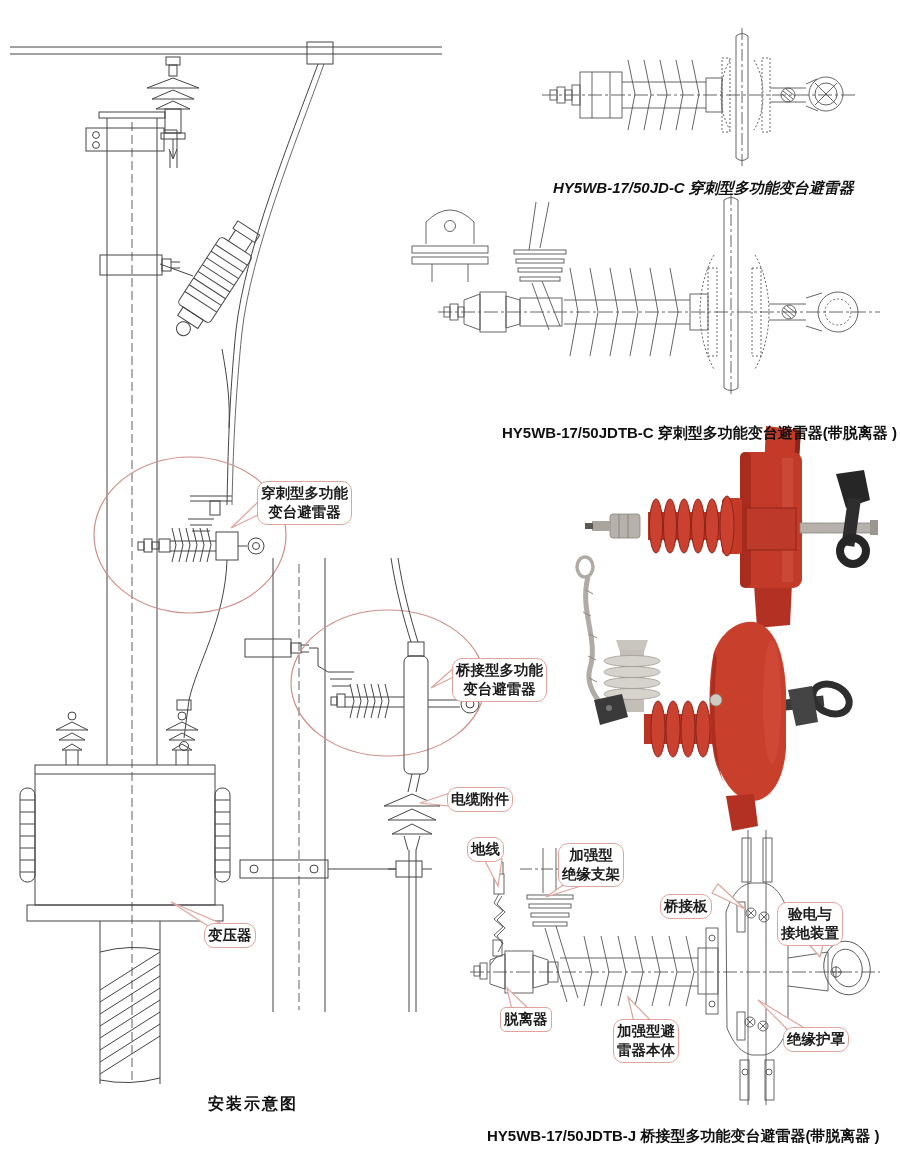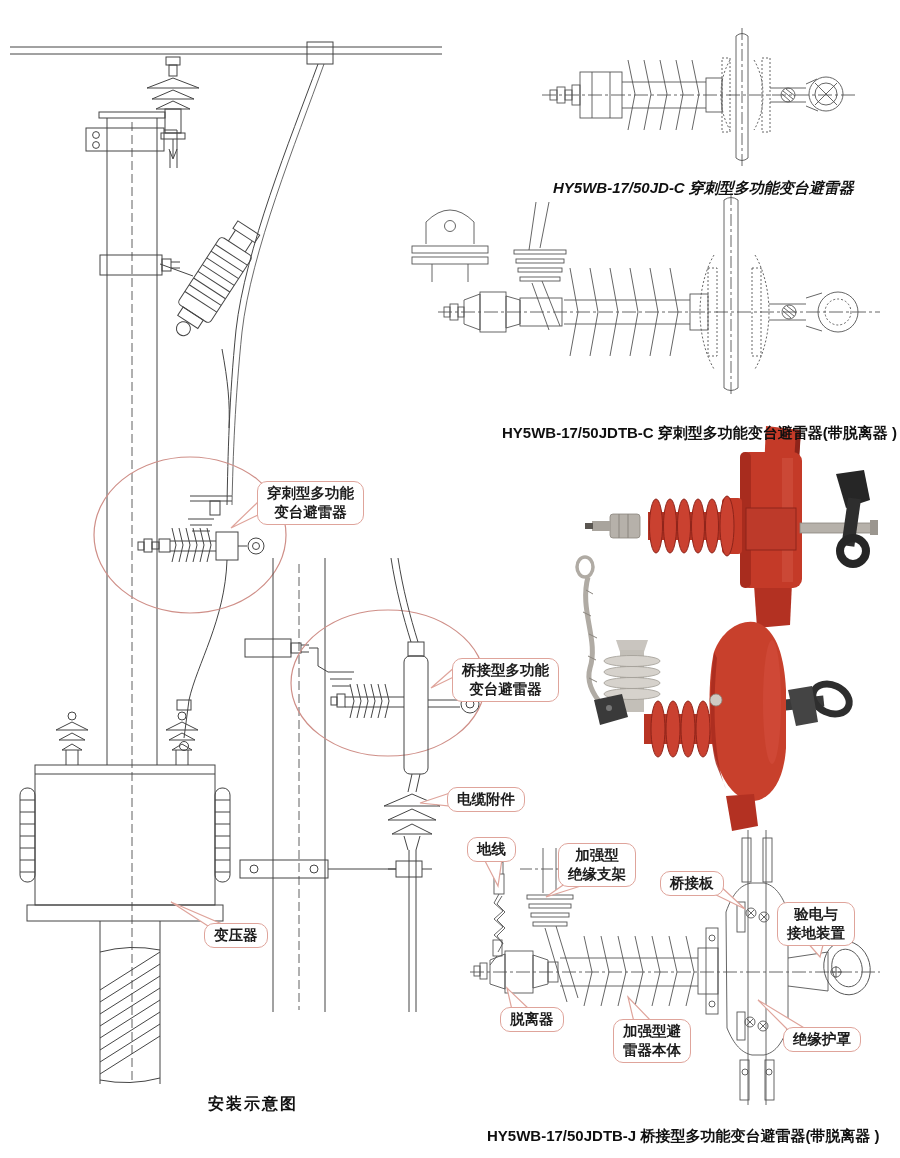--- a/index.html
+++ b/index.html
@@ -1,20 +1,20 @@
 <!DOCTYPE html>
 <html><head>
 <meta charset="utf-8">
 <style>
   html,body{margin:0;padding:0;background:#e8e8e8;}
   #page{position:relative;width:900px;height:1158px;background:#ffffff;overflow:hidden;
         font-family:"Liberation Sans","DejaVu Sans",sans-serif;}
   #art{position:absolute;left:0;top:0;z-index:1;}
   .callout{position:absolute;z-index:3;background:#fff;border:1.4px solid #dfa49b;border-radius:10px;
-           padding:2px 9px;font-weight:bold;font-size:14.5px;line-height:1.32;color:#1c1c1c;
+           padding:2px 3px;font-weight:bold;font-size:14.5px;line-height:1.32;color:#1c1c1c;
            white-space:pre-line;text-align:center;}
   .caption{position:absolute;z-index:3;font-weight:bold;font-size:15px;color:#101010;white-space:nowrap;}
   .caption.big{font-size:16px;letter-spacing:2px;}
 </style>
 </head>
 <body>
 
 <div id="page">
 
 <svg id="art" width="900" height="1158" viewBox="0 0 900 1158">
@@ -430,24 +430,24 @@
 
   <div class="callout" style="left:257px;top:481px;">穿刺型多功能
 变台避雷器</div>
   <div class="callout" style="left:452px;top:658px;">桥接型多功能
 变台避雷器</div>
   <div class="callout" style="left:447px;top:787px;">电缆附件</div>
   <div class="callout" style="left:204px;top:923px;">变压器</div>
   <div class="callout" style="left:467px;top:837px;">地线</div>
   <div class="callout" style="left:558px;top:843px;">加强型
 绝缘支架</div>
-  <div class="callout" style="left:660px;top:871px;">桥接板</div>
+  <div class="callout" style="left:660px;top:894px;">桥接板</div>
   <div class="callout" style="left:777px;top:902px;text-align:center;">验电与
 接地装置</div>
-  <div class="callout" style="left:500px;top:1007px;">脱离器</div>
+  <div class="callout" style="left:500px;top:1007px;border-radius:6px;">脱离器</div>
   <div class="callout" style="left:613px;top:1019px;">加强型避
 雷器本体</div>
   <div class="callout" style="left:783px;top:1027px;">绝缘护罩</div>
 
   <div class="caption" style="left:553px;top:179px;font-style:italic;">HY5WB-17/50JD-C 穿刺型多功能变台避雷器</div>
   <div class="caption" style="left:502px;top:396px;margin-top:28px;">HY5WB-17/50JDTB-C 穿刺型多功能变台避雷器(带脱离器 )</div>
   <div class="caption" style="left:487px;top:1127px;">HY5WB-17/50JDTB-J 桥接型多功能变台避雷器(带脱离器 )</div>
   <div class="caption big" style="left:208px;top:1094px;">安装示意图</div>
 
 </div>

